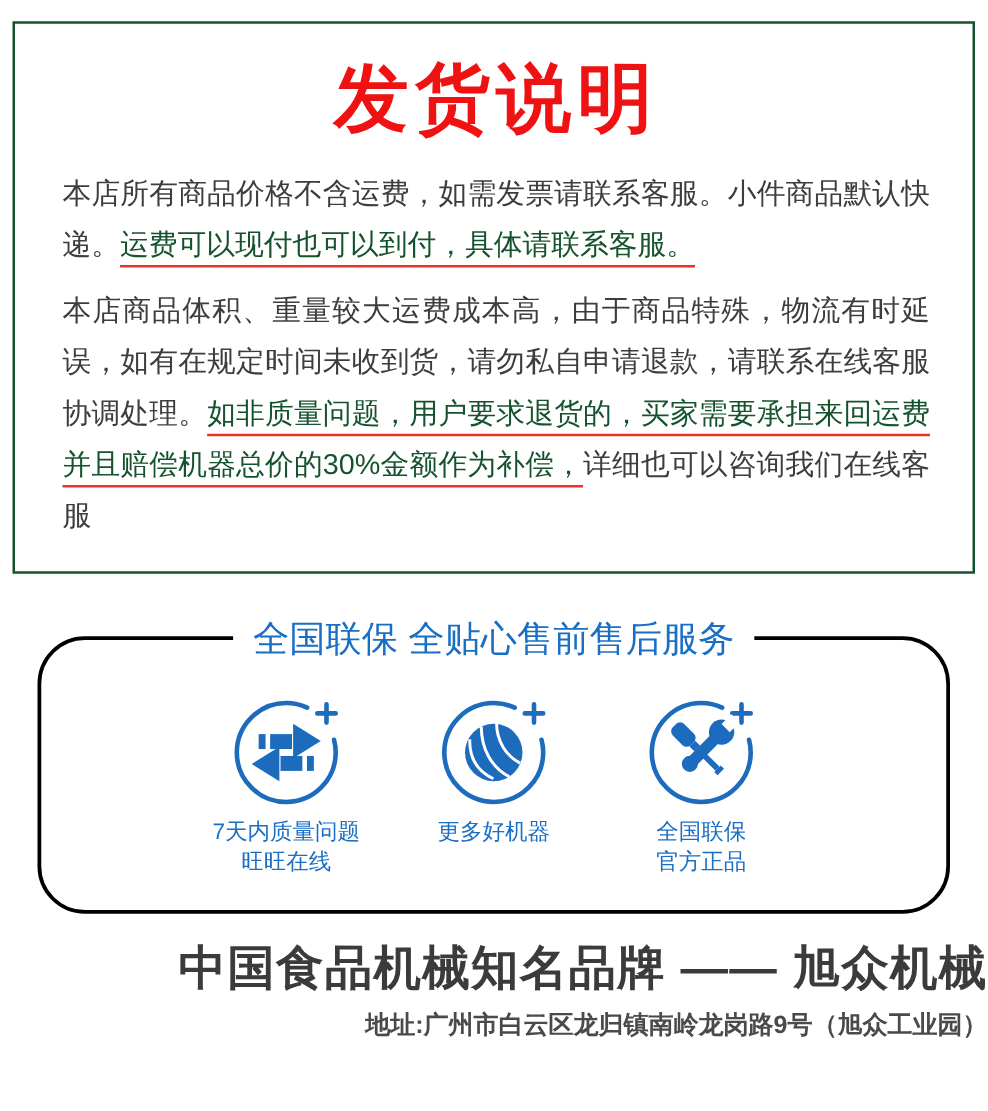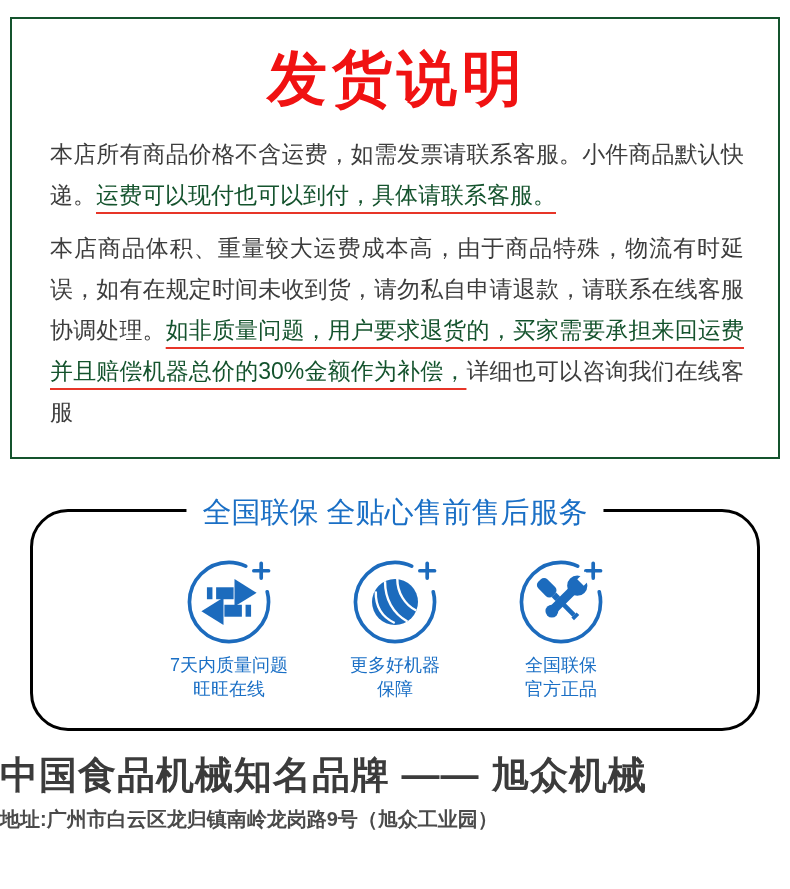--- a/index.html
+++ b/index.html
@@ -70,21 +70,21 @@
   .service { width: 166px; text-align: center; }
   .service svg.badge { width: 92px; height: 92px; display: block; margin: 0 auto; }
   .service-label {
     margin-top: 5px;
     font-size: 18px;
     line-height: 24px;
     color: #1a6fc5;
   }
 
   
-  .footer { margin-top: 21px; text-align: left; }
+  .footer { margin-top: 21px; text-align: right; }
   .headline {
     font-size: 38px;
     font-weight: 900;
     line-height: 47px;
     letter-spacing: 1px;
     color: #3b3b3b;
   }
   .address {
     margin-top: 7px;
     font-size: 20px;
@@ -131,21 +131,20 @@
           <path d="M77 16 H93 M85 8 V24" stroke="#1c6bbd" stroke-width="4" stroke-linecap="round"></path>
           <circle cx="50" cy="50" r="25" fill="#1c6bbd"></circle>
           <g transform="rotate(-28 50 50)" stroke="#ffffff" stroke-width="2.6" fill="none">
             <path d="M37 30 C29 44 30 58 39 70"></path>
             <path d="M51 25 C42 42 42 60 52 75"></path>
             <path d="M64 29 C57 42 58 58 66 69"></path>
           </g>
         </svg>
         <div class="service-label">
           <div>更多好机器</div>
-          <div>保障</div>
         </div>
       </div>
 
       <div class="service">
         <svg class="badge" viewBox="0 0 100 100">
           <circle cx="50" cy="50" r="43" fill="none" stroke="#1c6bbd" stroke-width="4" pathLength="360" stroke-dasharray="295 50" stroke-linecap="round"></circle>
           <path d="M77 16 H93 M85 8 V24" stroke="#1c6bbd" stroke-width="4" stroke-linecap="round"></path>
           <g transform="rotate(45 50 50)">
             <circle cx="50" cy="25" r="11" fill="#1c6bbd"></circle>
             <rect x="45" y="8" width="10" height="12" fill="#ffffff"></rect>

